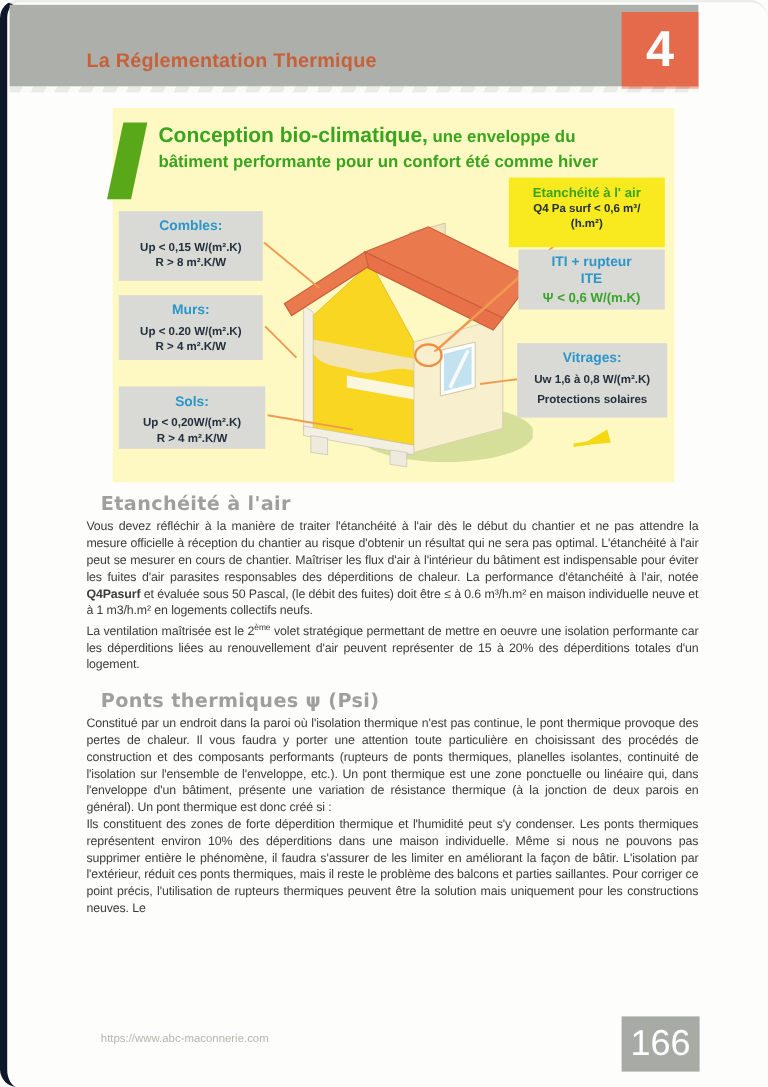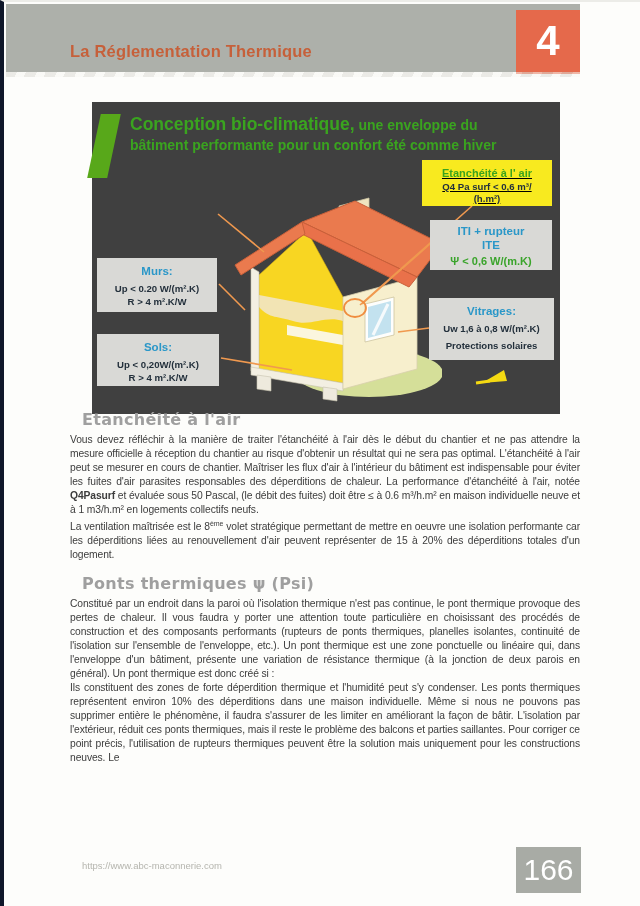--- a/index.html
+++ b/index.html
@@ -1,40 +1,40 @@
 <!DOCTYPE html>
 <html><head>
 <meta charset="utf-8">
 <style>
   html,body{margin:0;padding:0;}
   body{width:640px;height:906px;background:#fdfdfb;font-family:"Liberation Sans",sans-serif;position:relative;overflow:hidden;}
-  .page{position:absolute;inset:0;background:#fdfdfb;border-left:4px solid #0f172a;border-top:2px solid #ecece8;}
+  .page{position:absolute;inset:0;background:#fdfdfb;border-left:6px solid #0f172a;border-top:2px solid #ecece8;border-radius:15px;}
 
   
   .band{position:absolute;left:2px;top:2px;width:574px;height:68px;background:#adb0aa;}
   .band-title{position:absolute;left:64px;top:38px;font-size:16.5px;font-weight:bold;color:#c6603a;letter-spacing:.2px;}
   .chapter-box{position:absolute;left:512px;top:8px;width:64px;height:64px;background:#e5694b;color:#fff;
     font-size:42px;font-weight:bold;text-align:center;line-height:62px;}
   .band-dashes{position:absolute;left:2px;top:70px;width:574px;height:5px;opacity:.55;
     background:repeating-linear-gradient(115deg,#dcdbd5 0 10px,#f7f7f3 10px 18px);}
 
   
-  .diagram{position:absolute;left:88px;top:100px;width:468px;height:312px;background:#404040;}
+  .diagram{position:absolute;left:88px;top:88px;width:468px;height:312px;background:#fef9c3;}
   .wedge{position:absolute;left:2px;top:12px;width:20px;height:64px;background:#58a81a;transform:skewX(-12deg);}
   .dg-title{position:absolute;left:38px;top:12px;width:428px;color:#3aa41f;font-weight:bold;line-height:20px;}
   .dg-title .big{font-size:17.5px;}
   .dg-title .small{font-size:14px;}
 
   .spec-box{position:absolute;background:#d9d9d6;text-align:center;padding-top:7px;box-sizing:border-box;}
   .spec-title{color:#2a97c8;font-weight:bold;font-size:11.5px;margin-bottom:5px;}
   .spec-line{font-size:9.6px;font-weight:bold;color:#23303c;line-height:1.4;}
   .box-combles{left:5px;top:86px;width:120px;height:58px;}
   .box-murs{left:5px;top:156px;width:120px;height:54px;}
   .box-sols{left:5px;top:232px;width:122px;height:52px;}
-  .box-etancheite{left:330px;top:58px;width:130px;height:46px;background:#f8ea1f;text-decoration:underline;}
+  .box-etancheite{left:330px;top:58px;width:130px;height:58px;background:#f8ea1f;}
   .box-etancheite .spec-title{color:#3aa41e;font-size:11px;margin-bottom:2px;}
   .box-etancheite .spec-line{line-height:1.25;}
   .box-iti{left:338px;top:118px;width:122px;height:50px;padding-top:5px;}
   .box-iti .spec-title{margin-bottom:0;line-height:1.2;}
   .iti-value{color:#3aa42b;font-weight:bold;font-size:11px;margin-top:2px;}
   .box-vitrages{left:337px;top:196px;width:125px;height:62px;}
   .box-vitrages .spec-line{margin-top:4px;}
   .house-svg{position:absolute;left:135px;top:95px;}
   .overlay-svg{position:absolute;left:0;top:0;}
 
@@ -110,20 +110,25 @@
       <path d="M390,281 L412,268 L415,279 Z" fill="#f4d912"></path>
       <line x1="384" y1="281" x2="398" y2="279" stroke="#f4d912" stroke-width="3"></line>
     </svg>
 
     <div class="spec-box box-etancheite">
       <div class="spec-title">Etanchéité à l' air</div>
       <div class="spec-line">Q4 Pa surf &lt; 0,6 m³/</div>
       <div class="spec-line">(h.m²)</div>
     </div>
 
+    <div class="spec-box box-combles">
+      <div class="spec-title">Combles:</div>
+      <div class="spec-line">Up &lt; 0,15 W/(m².K)</div>
+      <div class="spec-line">R &gt; 8 m².K/W</div>
+    </div>
 
     <div class="spec-box box-murs">
       <div class="spec-title">Murs:</div>
       <div class="spec-line">Up &lt; 0.20 W/(m².K)</div>
       <div class="spec-line">R &gt; 4 m².K/W</div>
     </div>
 
     <div class="spec-box box-sols">
       <div class="spec-title">Sols:</div>
       <div class="spec-line">Up &lt; 0,20W/(m².K)</div>
@@ -140,21 +145,21 @@
       <div class="spec-title">Vitrages:</div>
       <div class="spec-line">Uw 1,6 à 0,8 W/(m².K)</div>
       <div class="spec-line">Protections solaires</div>
     </div>
   </div>
 
   <div class="content">
     <h2>Etanchéité à l'air</h2>
     <p><span>Vous devez réfléchir à la manière de traiter l'étanchéité à l'air dès le début du chantier et ne pas attendre la mesure officielle à réception du chantier au risque d'obtenir un résultat qui ne sera pas optimal. L'étanchéité à l'air peut se mesurer en cours de chantier. Maîtriser les flux d'air à l'intérieur du bâtiment est indispensable pour éviter les fuites d'air parasites responsables des déperditions de chaleur. La performance d'étanchéité à l'air, notée </span><span class="b">Q4Pasurf</span><span> et évaluée sous 50 Pascal, (le débit des fuites) doit être ≤ à 0.6 m³/h.m² en maison individuelle neuve et à 1 m3/h.m² en logements collectifs neufs.</span></p>
 
-    <p><span>La ventilation maîtrisée est le 8</span><sup>ème</sup><span> volet stratégique permettant de mettre en oeuvre une isolation performante car les déperditions liées au renouvellement d'air peuvent représenter de 15 à 20% des déperditions totales d'un logement.</span></p>
+    <p><span>La ventilation maîtrisée est le 2</span><sup>ème</sup><span> volet stratégique permettant de mettre en oeuvre une isolation performante car les déperditions liées au renouvellement d'air peuvent représenter de 15 à 20% des déperditions totales d'un logement.</span></p>
 
     <h2>Ponts thermiques ψ (Psi)</h2>
     <p>Constitué par un endroit dans la paroi où l'isolation thermique n'est pas continue, le pont thermique provoque des pertes de chaleur. Il vous faudra y porter une attention toute particulière en choisissant des procédés de construction et des composants performants (rupteurs de ponts thermiques, planelles isolantes, continuité de l'isolation sur l'ensemble de l'enveloppe, etc.). Un pont thermique est une zone ponctuelle ou linéaire qui, dans l'enveloppe d'un bâtiment, présente une variation de résistance thermique (à la jonction de deux parois en général). Un pont thermique est donc créé si :</p>
     <p>Ils constituent des zones de forte déperdition thermique et l'humidité peut s'y condenser. Les ponts thermiques représentent environ 10% des déperditions dans une maison individuelle. Même si nous ne pouvons pas supprimer entière le phénomène, il faudra s'assurer de les limiter en améliorant la façon de bâtir. L'isolation par l'extérieur, réduit ces ponts thermiques, mais il reste le problème des balcons et parties saillantes. Pour corriger ce point précis, l'utilisation de rupteurs thermiques peuvent être la solution mais uniquement pour les constructions neuves. Le</p>
   </div>
 
   <div class="footer-left">
     <div class="footer-url">https://www.abc-maconnerie.com</div>
   </div>
   <div class="page-num-box">166</div>

